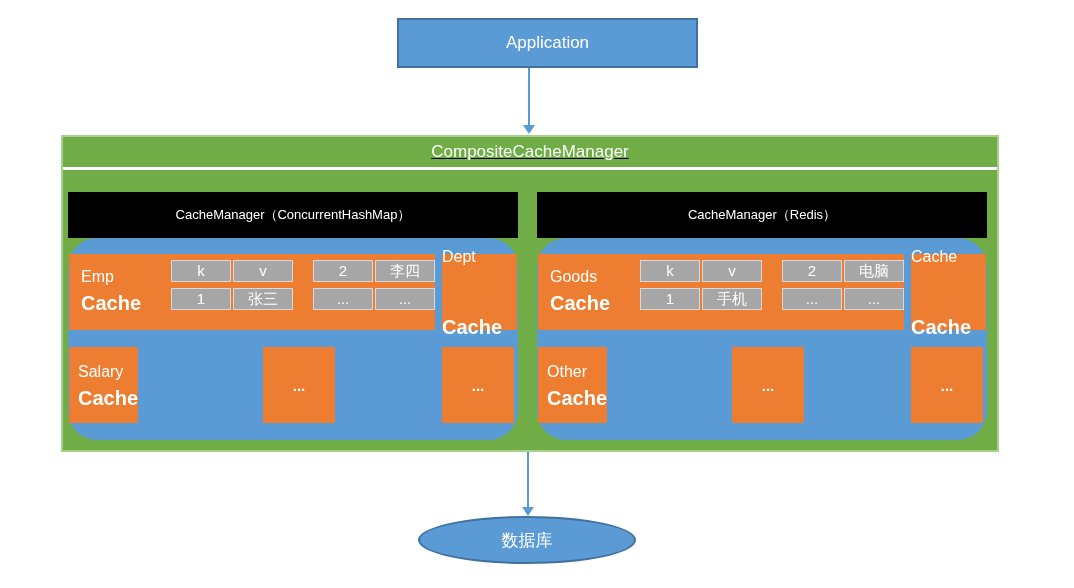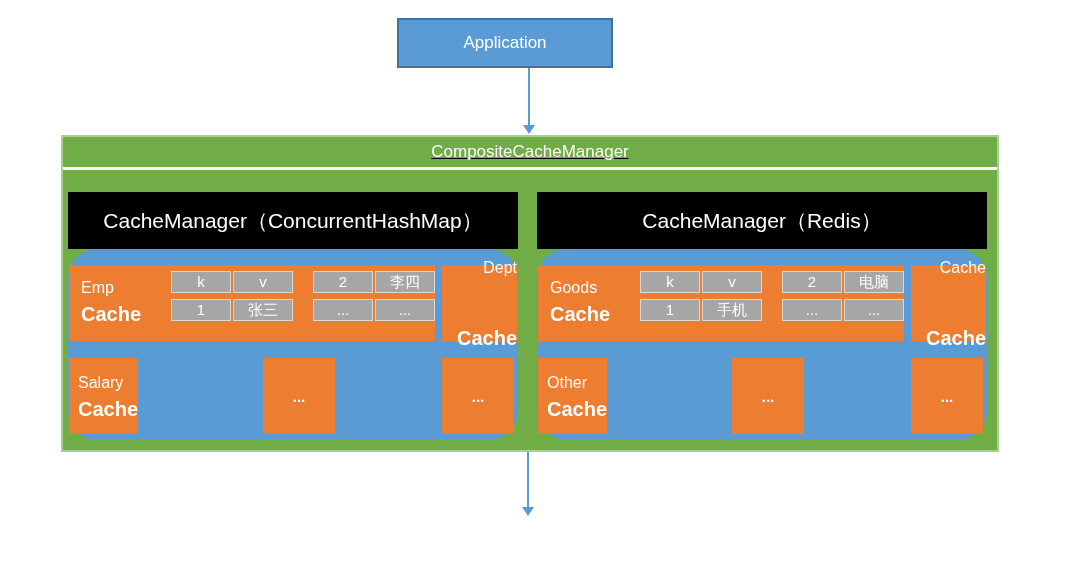--- a/index.html
+++ b/index.html
@@ -24,21 +24,21 @@
     width: 1074px;
     height: 588px;
     background: #ffffff;
     overflow: hidden;
   }
 
   
   .app-box {
     position: absolute;
     left: 397px; top: 18px;
-    width: 216px; height: 50px;
+    width: 301px; height: 50px;
     background: var(--box-blue);
     border: 2px solid var(--box-blue-border);
     display: flex; align-items: center; justify-content: center;
     color: var(--text-white);
     font-size: 17px;
   }
 
   
   .arrow-line {
     position: absolute;
@@ -77,42 +77,42 @@
   
   .panel {
     position: absolute;
     top: 55px;
     width: 450px; height: 248px;
     display: flex; flex-direction: column;
   }
   .panel-left  { left: 5px; }
   .panel-right { left: 474px; }
   .panel-header {
-    height: 57px;
+    height: 46px;
     background: var(--header-black);
     color: var(--text-white);
-    font-size: 21px;
+    font-size: 13px;
     display: flex; align-items: center; justify-content: center;
   }
   .panel-body {
     position: relative;
     flex: 1;
     background: var(--box-blue);
     border-radius: 29px;
   }
 
   
   .cache-box {
     position: absolute;
     background: var(--orange);
     color: var(--text-white);
   }
   .cache-main   { left: 1px;   top: 16px;  width: 366px; height: 76px; }
   .cache-side   { left: 374px; top: 16px;  width: 75px;  height: 76px;
-                  display: flex; flex-direction: column; justify-content: center; align-items: flex-end; gap: 44px; }
+                  display: flex; flex-direction: column; justify-content: center; align-items: flex-start; gap: 44px; }
   .cache-bottom { left: 1px;   top: 109px; width: 69px;  height: 76px;
                   display: flex; flex-direction: column; justify-content: center; padding-left: 9px; }
   .dots-box     { top: 109px;  width: 72px; height: 76px;
                   display: flex; align-items: center; justify-content: center;
                   font-size: 15px; font-weight: bold; }
   .dots-mid   { left: 195px; }
   .dots-right { left: 374px; }
 
   .cache-name { font-size: 16px; line-height: 26px; display: block; }
   .cache-type { font-size: 20px; line-height: 26px; display: block; font-weight: bold; }
@@ -246,14 +246,17 @@
         <div class="cache-box dots-box dots-right">...</div>
       </div>
     </div>
   </div>
 
   <div class="arrow-bottom">
     <div class="arrow-line"></div>
     <div class="arrow-head"></div>
   </div>
 
+  <div class="db-ellipse">
+    <span>数据库</span>
+  </div>
 
 </div>
 
 </body></html>

